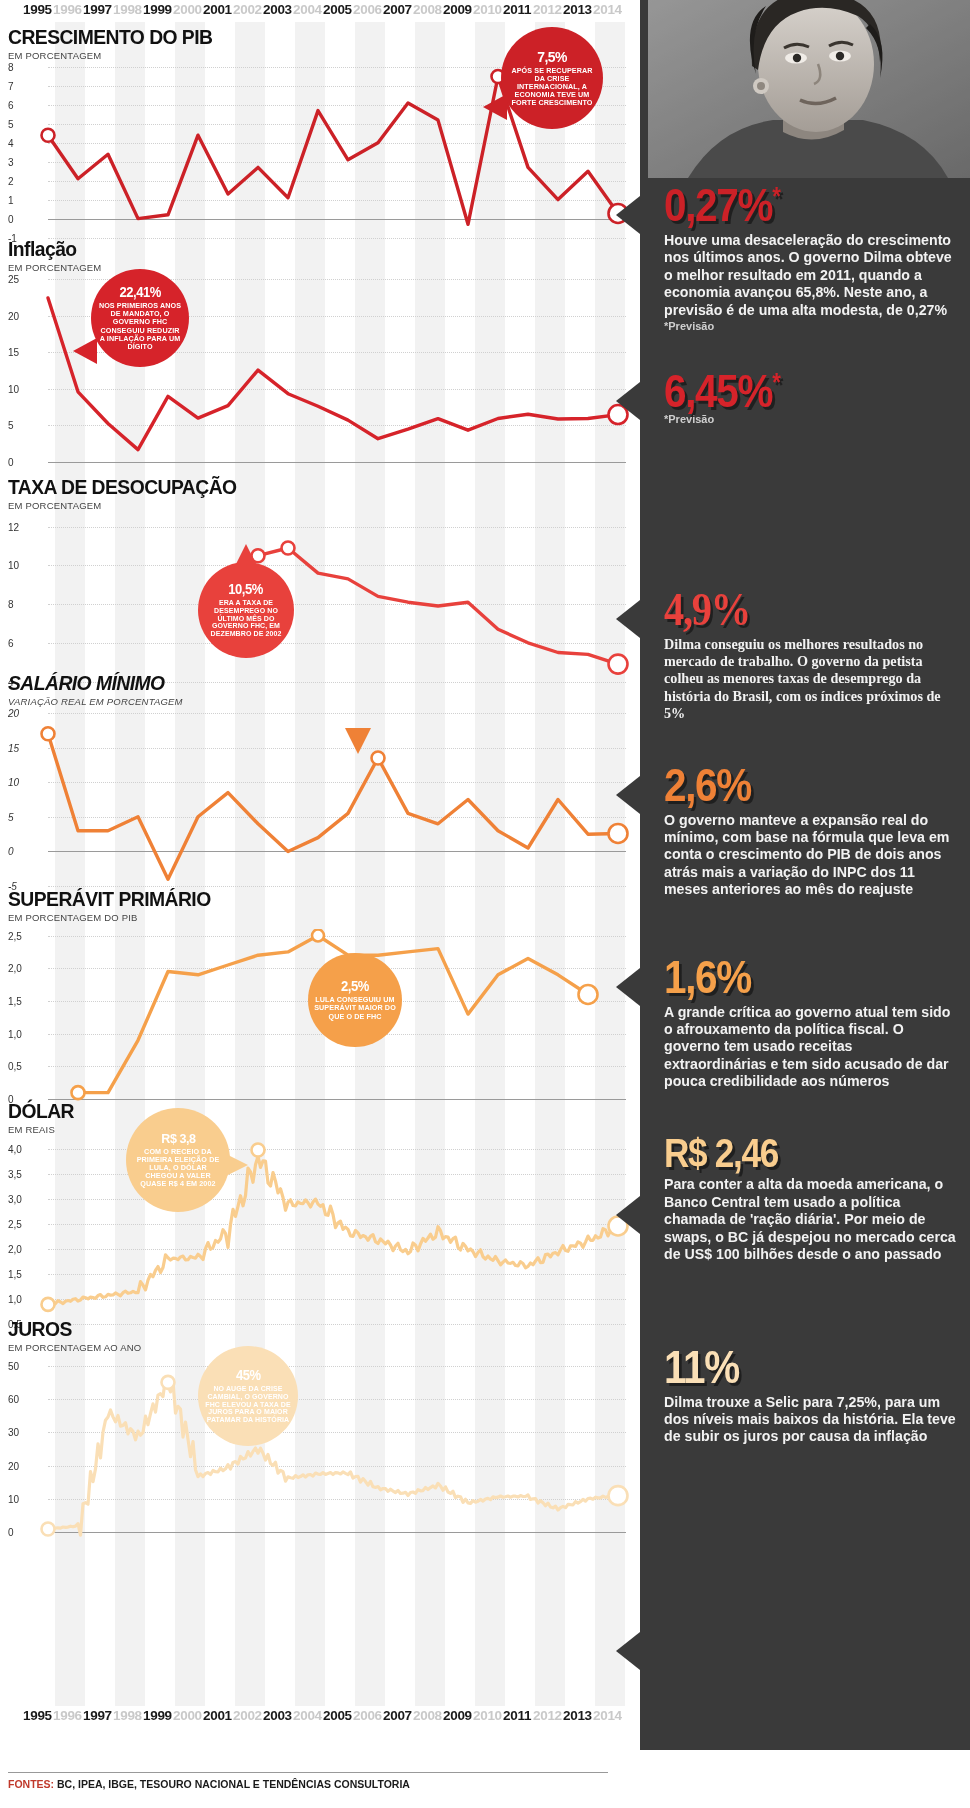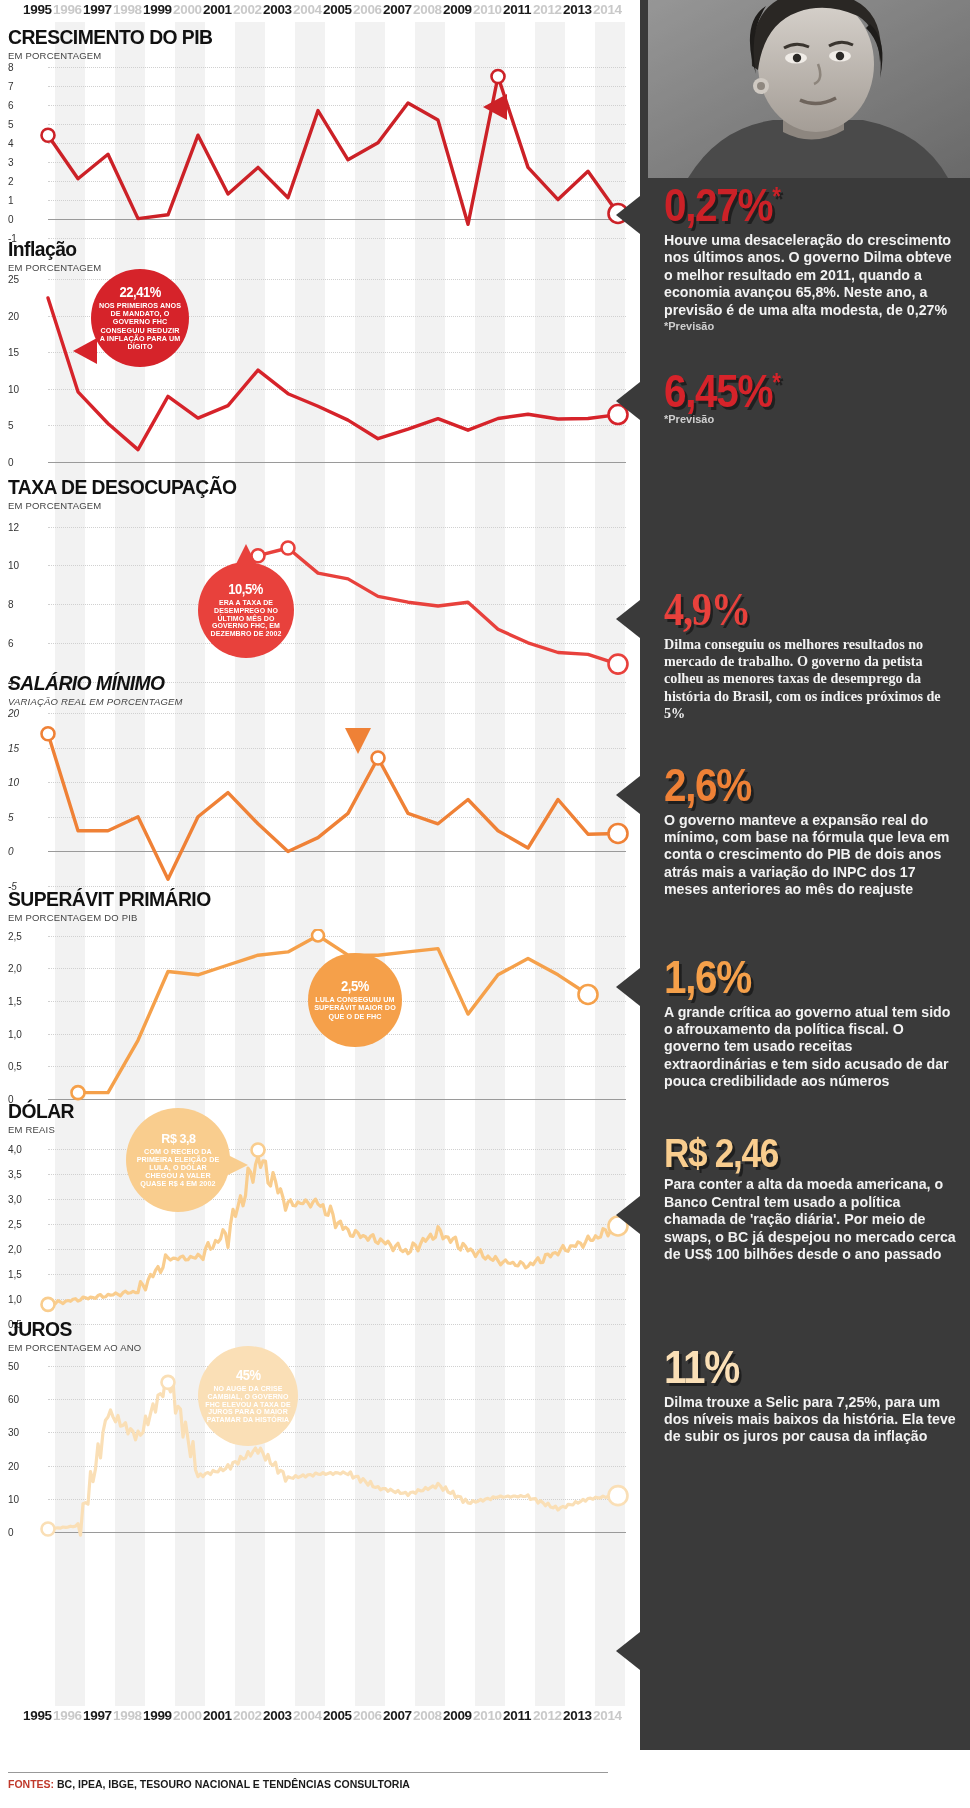--- a/index.html
+++ b/index.html
@@ -397,21 +397,21 @@
         <div class="factnote">*Previsão</div>
       </div>
       <div class="arrow" style="left: 616px; top: 382px;"></div>
       <div class="factblock" style="top: 590px; font-family: Liberation Serif, serif;">
         <div class="factnum" style="color: rgb(232, 65, 60); font-size: 46px;">4,9%</div>
         <div class="facttxt">Dilma conseguiu os melhores resultados no mercado de trabalho. O governo da petista colheu as menores taxas de desemprego da história do Brasil, com os índices próximos de 5%</div>
       </div>
       <div class="arrow" style="left: 616px; top: 600px;"></div>
       <div class="factblock" style="top: 766px;">
         <div class="factnum" style="color: rgb(239, 129, 54); font-size: 46px;">2,6%</div>
-        <div class="facttxt">O governo manteve a expansão real do mínimo, com base na fórmula que leva em conta o crescimento do PIB de dois anos atrás mais a variação do INPC dos 17 meses anteriores ao mês do reajuste</div>
+        <div class="facttxt">O governo manteve a expansão real do mínimo, com base na fórmula que leva em conta o crescimento do PIB de dois anos atrás mais a variação do INPC dos 11 meses anteriores ao mês do reajuste</div>
       </div>
       <div class="arrow" style="left: 616px; top: 776px;"></div>
       <div class="factblock" style="top: 958px;">
         <div class="factnum" style="color: rgb(245, 160, 74); font-size: 46px;">1,6%</div>
         <div class="facttxt">A grande crítica ao governo atual tem sido o afrouxamento da política fiscal. O governo tem usado receitas extraordinárias e tem sido acusado de dar pouca credibilidade aos números</div>
       </div>
       <div class="arrow" style="left: 616px; top: 968px;"></div>
       <div class="factblock" style="top: 1136px;">
         <div class="factnum" style="color: rgb(249, 205, 142); font-size: 40px;">R$ 2,46</div>
         <div class="facttxt">Para conter a alta da moeda americana, o Banco Central tem usado a política chamada de 'ração diária'. Por meio de swaps, o BC já despejou no mercado cerca de US$ 100 bilhões desde o ano passado</div>
@@ -421,20 +421,24 @@
         <div class="factnum" style="color: rgb(250, 223, 182); font-size: 46px;">11%</div>
         <div class="facttxt">Dilma trouxe a Selic para 7,25%, para um dos níveis mais baixos da história. Ela teve de subir os juros por causa da inflação</div>
       </div>
       <div class="arrow" style="left: 616px; top: 1632px;"></div>
     </div>
 
   <div class="footsep"></div>
   <div class="footer">
     <span class="flabel">FONTES:</span><span> BC, IPEA, IBGE, TESOURO NACIONAL E TENDÊNCIAS CONSULTORIA</span>
   </div>
+<div class="bubble" style="width: 102px; height: 102px; left: 501px; top: 27px; background: rgb(204, 33, 39);">
+      <div class="bnum" style="font-size: 15px;">7,5%</div>
+      <div class="btxt" style="font-size: 7.2px; width: 89.25px;">APÓS SE RECUPERAR DA CRISE INTERNACIONAL, A ECONOMIA TEVE UM FORTE CRESCIMENTO</div>
+    </div>
     <div class="tail" style="border-top: 13px solid transparent; border-bottom: 13px solid transparent; border-right: 24px solid rgb(204, 33, 39); left: 483px; top: 94px;"></div>
     <div class="bubble" style="width: 98px; height: 98px; left: 91px; top: 269px; background: rgb(214, 35, 42);">
       <div class="bnum" style="font-size: 14px;">22,41%</div>
       <div class="btxt" style="font-size: 7.2px; width: 85.75px;">NOS PRIMEIROS ANOS DE MANDATO, O GOVERNO FHC CONSEGUIU REDUZIR A INFLAÇÃO PARA UM DÍGITO</div>
     </div>
     <div class="tail" style="border-top: 13px solid transparent; border-bottom: 13px solid transparent; border-right: 24px solid rgb(214, 35, 42); left: 73px; top: 338px;"></div>
     <div class="bubble" style="width: 96px; height: 96px; left: 198px; top: 562px; background: rgb(232, 65, 60);">
       <div class="bnum" style="font-size: 14px;">10,5%</div>
       <div class="btxt" style="font-size: 7px; width: 84px;">ERA A TAXA DE DESEMPREGO NO ÚLTIMO MÊS DO GOVERNO FHC, EM DEZEMBRO DE 2002</div>
     </div>

